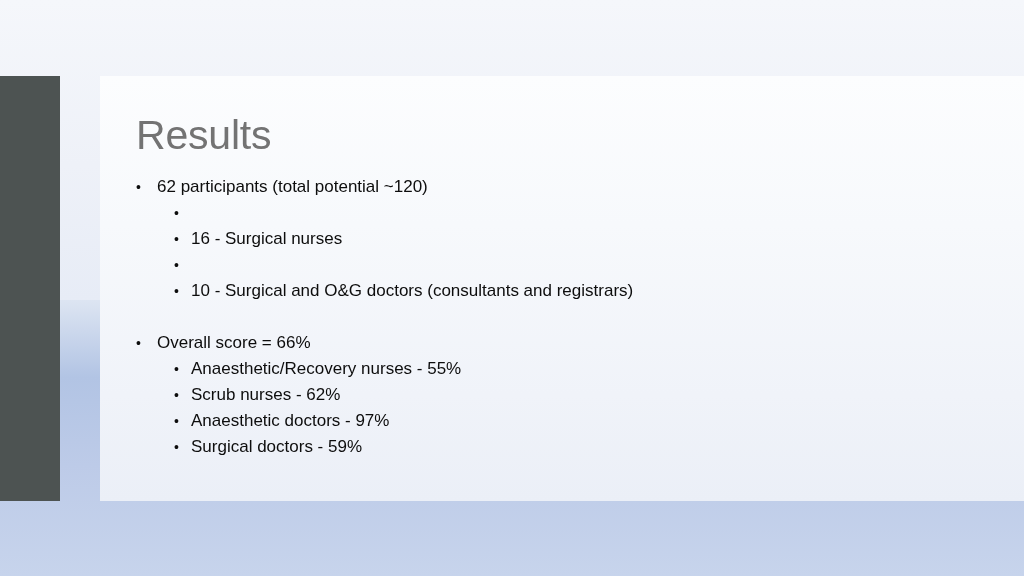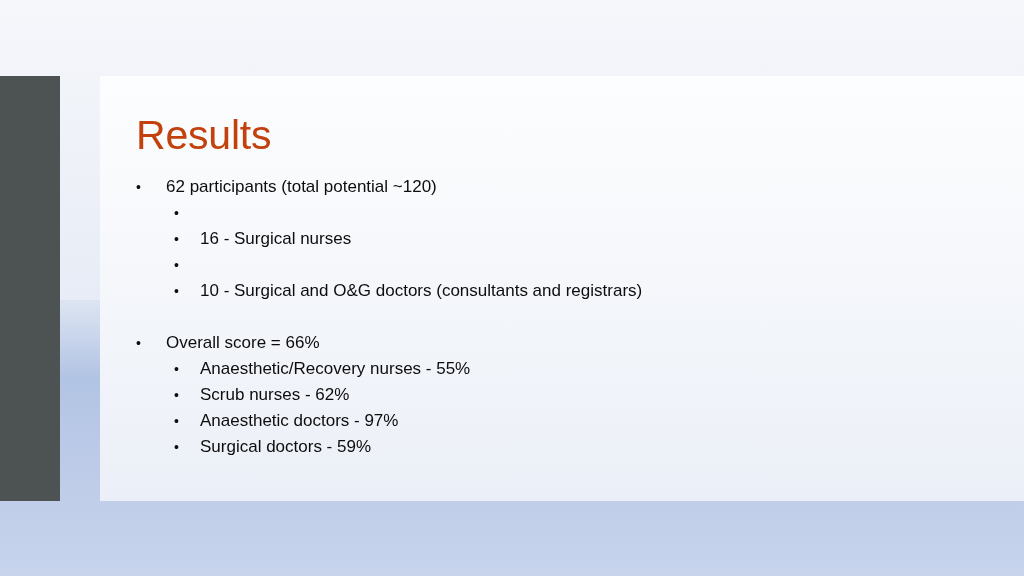--- a/index.html
+++ b/index.html
@@ -56,21 +56,21 @@
     height: 425px;
     background: linear-gradient(to bottom, #fcfdfe 0%, #f7f9fc 35%, #f0f3f9 75%, #ebeff7 100%);
   }
 
   .slide-title {
     position: absolute;
     left: 136px;
     top: 110px;
     font-size: 41px;
     font-weight: 400;
-    color: #c2410c;
+    color: #737373;
     letter-spacing: -0.2px;
     line-height: 50px;
     white-space: nowrap;
   }
 
   .body-area {
     position: absolute;
     left: 136px;
     top: 174px;
     width: 800px;
@@ -98,21 +98,20 @@
     flex: 0 0 auto;
     font-size: 14px;
     line-height: 26px;
     color: #0d0d0d;
   }
   .lvl1 .bullet-dot { width: 21px; }
   .lvl2 .bullet-dot { width: 17px; }
 
   .bullet-text {
     flex: 0 0 auto;
-    margin-left: 9px;
   }
 
   .spacer-line {
     height: 26px;
   }
 </style>
 </head>
 <body>
 
 <div class="slide">

